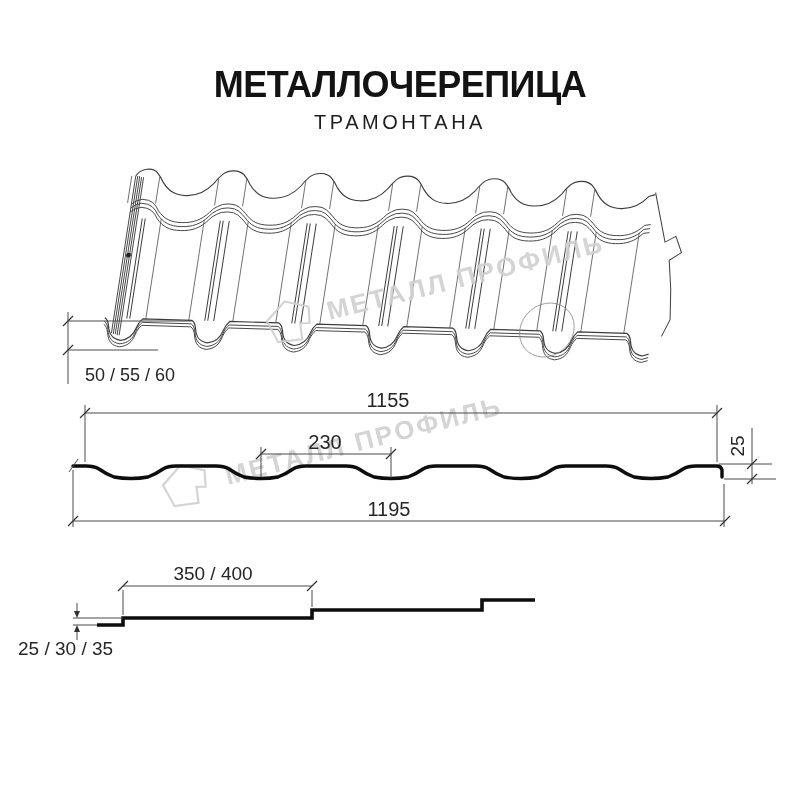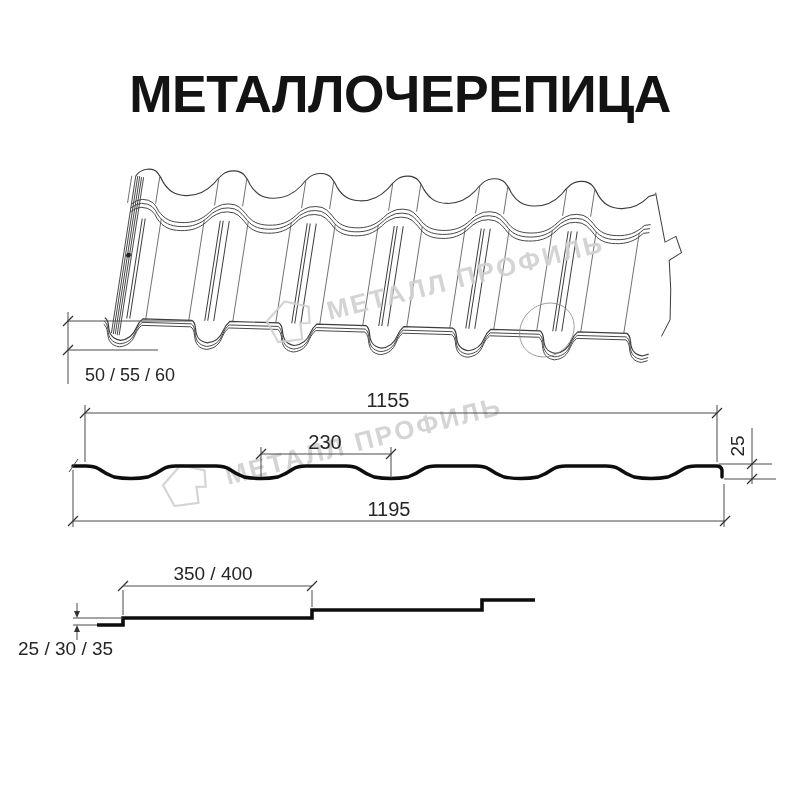--- a/index.html
+++ b/index.html
@@ -1,34 +1,35 @@
 <!DOCTYPE html>
 <html><head>
 <meta charset="utf-8">
 <style>
   html,body{margin:0;padding:0;background:#ffffff;}
   .page{position:relative;width:800px;height:800px;background:#ffffff;overflow:hidden;
         font-family:"Liberation Sans","DejaVu Sans",sans-serif;}
   .title{position:absolute;top:64px;left:0;width:800px;text-align:center;
-         font-size:52px;font-weight:bold;letter-spacing:-0.5px;color:#131313;}
+         font-size:36px;font-weight:bold;letter-spacing:-0.5px;color:#131313;}
   .subtitle{position:absolute;top:111px;left:0;width:800px;text-align:center;
             font-size:20px;font-weight:normal;letter-spacing:3.5px;color:#1e1e1e;}
   svg{position:absolute;top:0;left:0;}
   svg text{font-family:"Liberation Sans","DejaVu Sans",sans-serif;}
   .dimtxt{font-size:20px;fill:#262626;}
   .dimtxt-s{font-size:18px;fill:#262626;}
   .dimtxt-m{font-size:19px;fill:#262626;}
   .wmtxt{font-size:26px;font-weight:bold;letter-spacing:2.5px;fill:#d0d0d0;}
 </style>
 </head>
 <body>
 
 <div class="page">
 
   <div class="title">МЕТАЛЛОЧЕРЕПИЦА</div>
+  <div class="subtitle">ТРАМОНТАНА</div>
 
   <svg width="800" height="800" viewBox="0 0 800 800">
     <defs>
       <path id="tick" d="M-5,5 L5,-5"></path>
       <path id="mp-logo" d="M1,16 L23,1 L45,12 L42,28 L33,26 L31,42 L7,39 Z"></path>
       <path id="bandwave" d="M0,36 Q4,32 10,31 Q17,31 21,34 Q25,37 28,42
         c7,8 14,11 25,11 c11,0 19,-3 26,-11 q3,-4 7,-6 q4,-3 11,-3 q7,0 11,3 q4,3 7,6
         c7,8 14,11 25,11 c11,0 19,-3 26,-11 q3,-4 7,-6 q4,-3 11,-3 q7,0 11,3 q4,3 7,6
         c7,8 14,11 25,11 c11,0 19,-3 26,-11 q3,-4 7,-6 q4,-3 11,-3 q7,0 11,3 q4,3 7,6
         c7,8 14,11 25,11 c11,0 19,-3 26,-11 q3,-4 7,-6 q4,-3 11,-3 q7,0 11,3 q4,3 7,6

